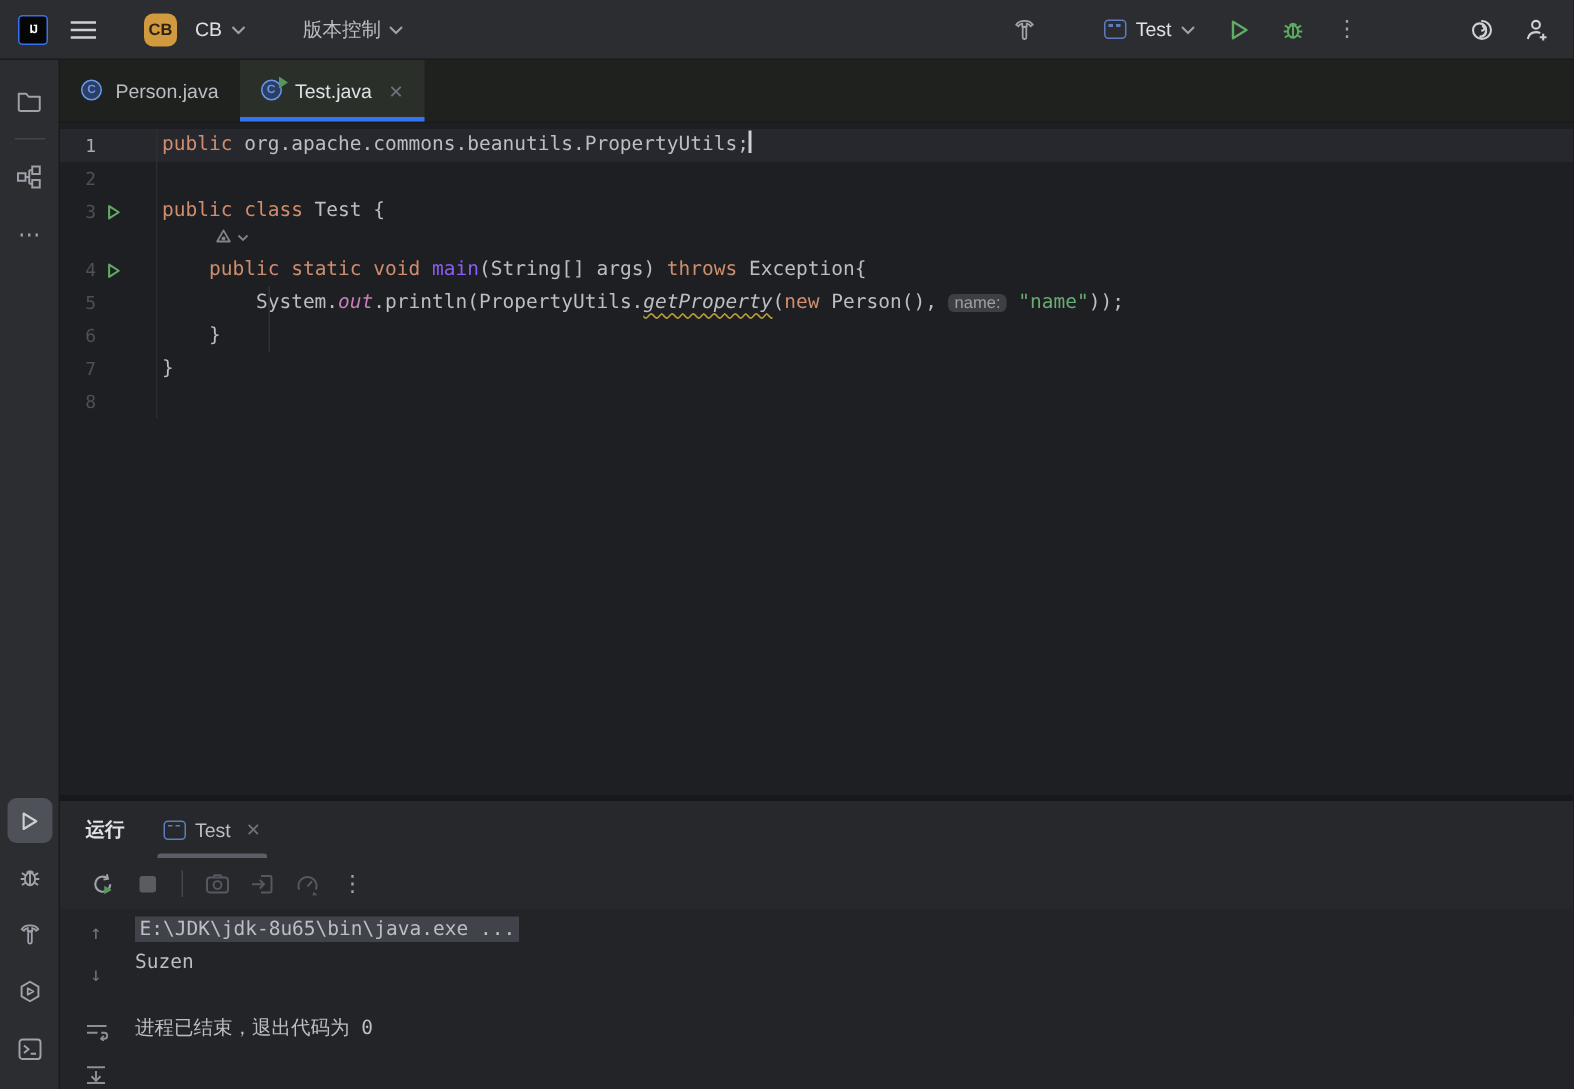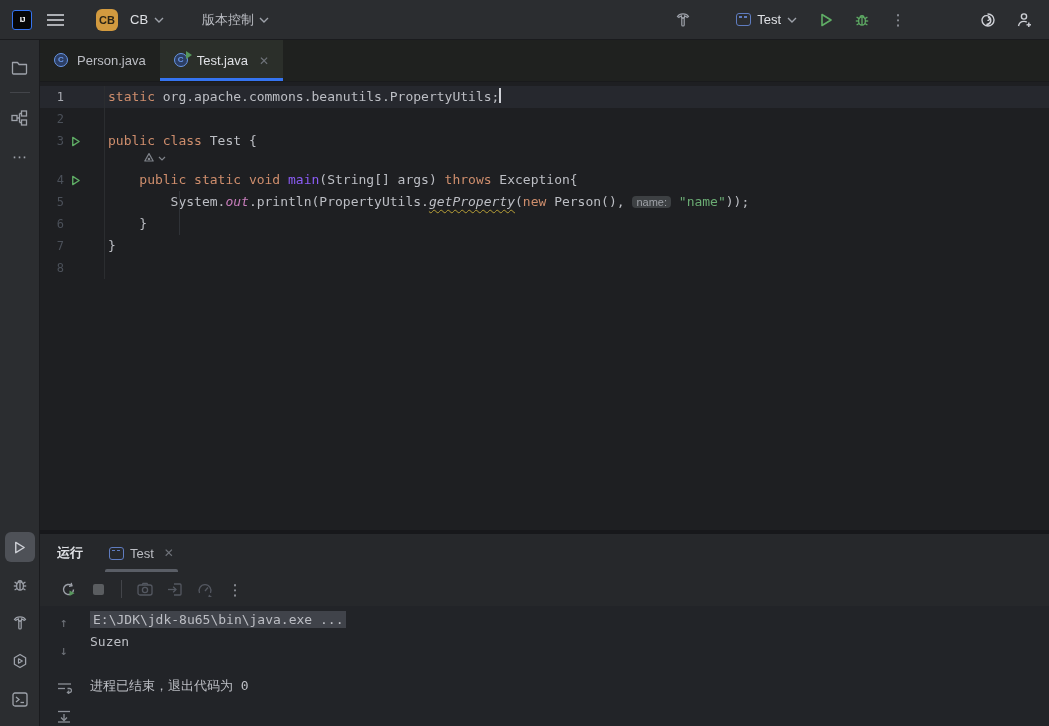--- a/index.html
+++ b/index.html
@@ -311,21 +311,21 @@
               <span class="circ">C</span>
               <span class="runover"></span>
             </span>
           <span>Test.java</span>
           <span class="tab-close">✕</span>
         </div>
       </div>
 
       <div class="editor">
         <div id="code-rows">
-            <div class="code-row current"><div class="gcell"><span class="lnum">1</span><span class="lrun"></span></div><div class="codetext"><span class="tok-kw">static</span><span class="tok-plain"> org.apache.commons.beanutils.PropertyUtils;</span><span class="caret"></span></div></div>
+            <div class="code-row current"><div class="gcell"><span class="lnum">1</span><span class="lrun"></span></div><div class="codetext"><span class="tok-kw">public</span><span class="tok-plain"> org.apache.commons.beanutils.PropertyUtils;</span><span class="caret"></span></div></div>
             <div class="code-row"><div class="gcell"><span class="lnum">2</span><span class="lrun"></span></div><div class="codetext"></div></div>
             <div class="code-row"><div class="gcell"><span class="lnum">3</span><span class="lrun"><svg width="11" height="11" viewBox="0 0 12 12">
                     <path d="M3 1.5l7 4.5-7 4.5z" fill="none" stroke="#5fad65" stroke-width="1.5" stroke-linejoin="round"></path>
                   </svg></span></div><div class="codetext"><span class="tok-kw">public class</span><span class="tok-plain"> Test {</span></div></div>
             <div class="code-row inlay"><div class="gcell"><span class="lnum"></span><span class="lrun"></span></div><div class="codetext"><span class="ai-inlay"><svg width="12" height="12" viewBox="0 0 12 12">
                     <path d="M6 1.6l4.2 7.4H1.8z" fill="none" stroke="#7f838a" stroke-width="1.2" stroke-linejoin="round"></path>
                     <circle cx="6" cy="7" r="1.3" fill="#7f838a"></circle>
                   </svg><svg width="8" height="5" viewBox="0 0 8 5">
                     <path d="M1 1l3 3 3-3" fill="none" stroke="#7f838a" stroke-width="1.2"></path>
                   </svg></span></div></div>

